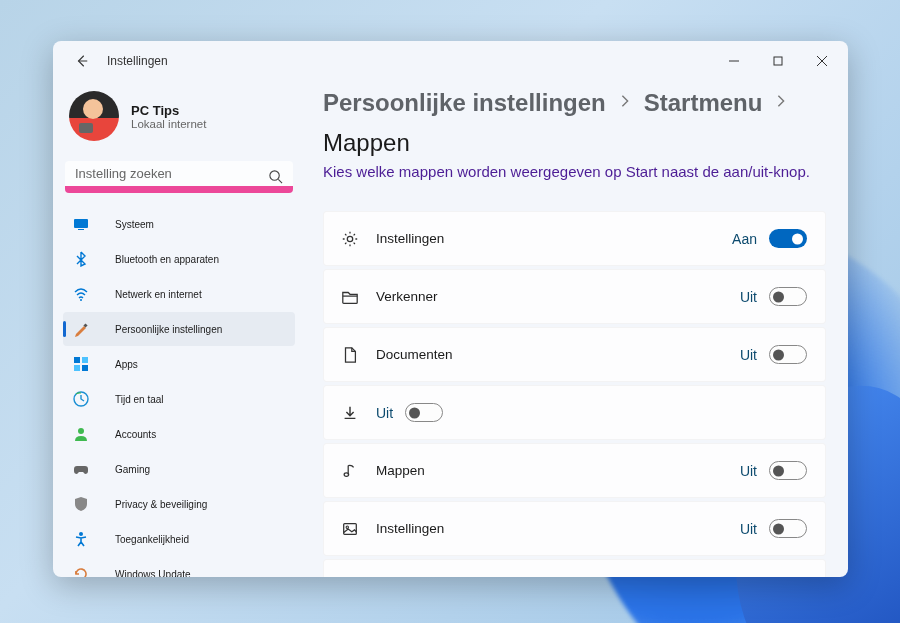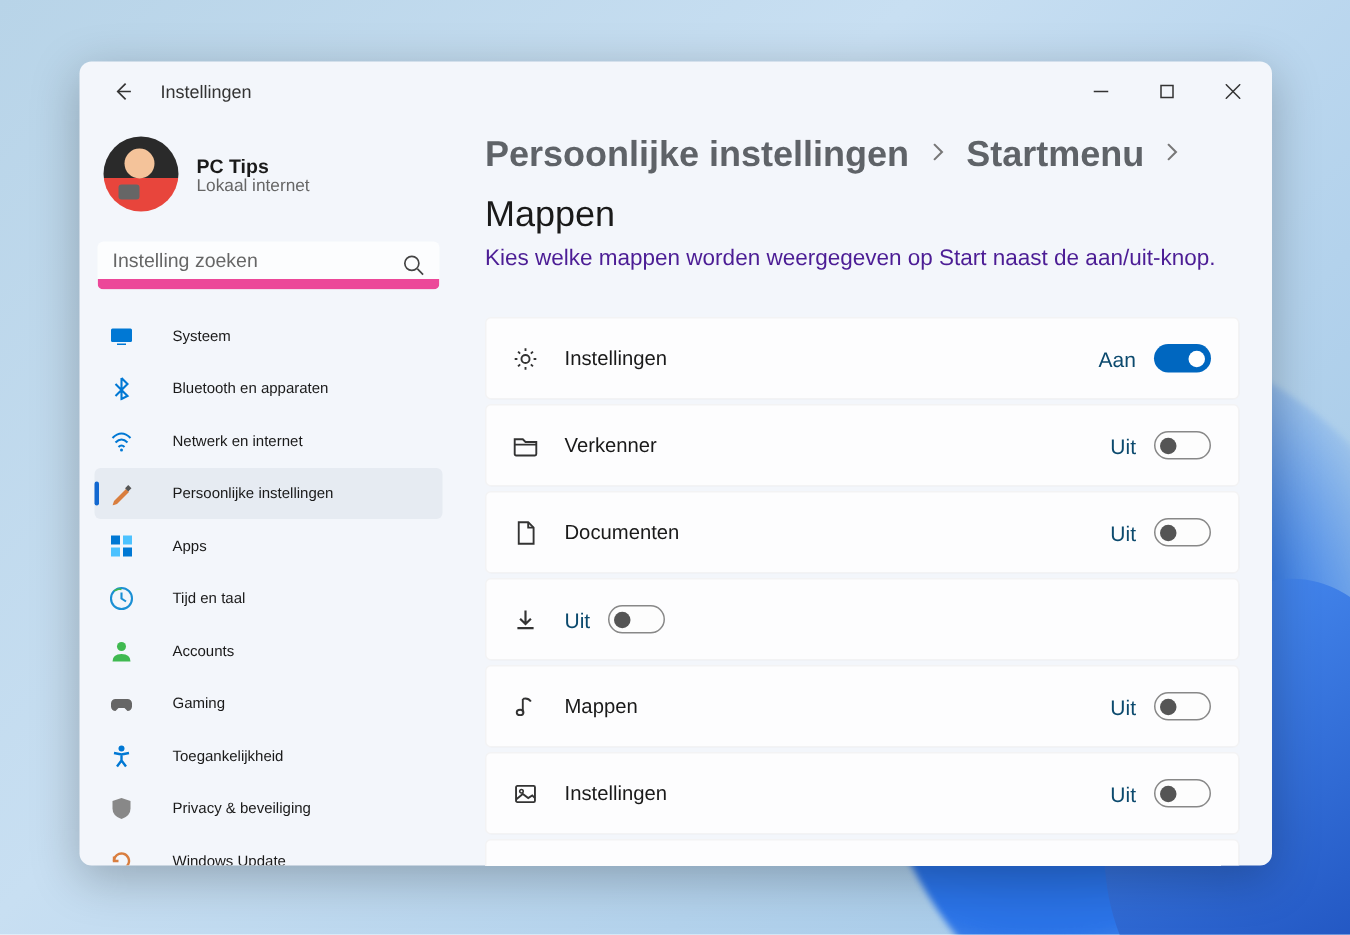--- a/index.html
+++ b/index.html
@@ -171,33 +171,33 @@
             <span class="nav-icon">
               <svg viewBox="0 0 16 16">
                 <path d="M4 5 h8 a3 3 0 0 1 3 3 v2 a3 3 0 0 1 -3 3 l-2 -2 h-4 l-2 2 a3 3 0 0 1 -3 -3 v-2 a3 3 0 0 1 3 -3" fill="#666"></path>
               </svg>
             </span>
             <span>Gaming</span>
           </div>
           <div class="nav-item">
             <span class="nav-icon">
               <svg viewBox="0 0 16 16">
+                <path d="M8 1 L14 3 V8 Q14 13 8 15 Q2 13 2 8 V3 Z" fill="#888"></path>
+              </svg>
+            </span>
+            <span>Privacy &amp; beveiliging</span>
+          </div>
+          <div class="nav-item">
+            <span class="nav-icon">
+              <svg viewBox="0 0 16 16">
                 <circle cx="8" cy="3" r="2" fill="#0078d4"></circle>
                 <path d="M3 6 L8 7 L13 6 M8 7 V11 M8 11 L5 15 M8 11 L11 15" stroke="#0078d4" stroke-width="1.6" fill="none"></path>
               </svg>
             </span>
             <span>Toegankelijkheid</span>
-          </div>
-          <div class="nav-item">
-            <span class="nav-icon">
-              <svg viewBox="0 0 16 16">
-                <path d="M8 1 L14 3 V8 Q14 13 8 15 Q2 13 2 8 V3 Z" fill="#888"></path>
-              </svg>
-            </span>
-            <span>Privacy &amp; beveiliging</span>
           </div>
           <div class="nav-item">
             <span class="nav-icon">
               <svg viewBox="0 0 16 16">
                 <path d="M3 8 a5 5 0 1 1 2 4" fill="none" stroke="#d97e3f" stroke-width="1.6"></path>
                 <path d="M3 5 V8 H6" fill="none" stroke="#d97e3f" stroke-width="1.6"></path>
               </svg>
             </span>
             <span>Windows Update</span>
           </div>

